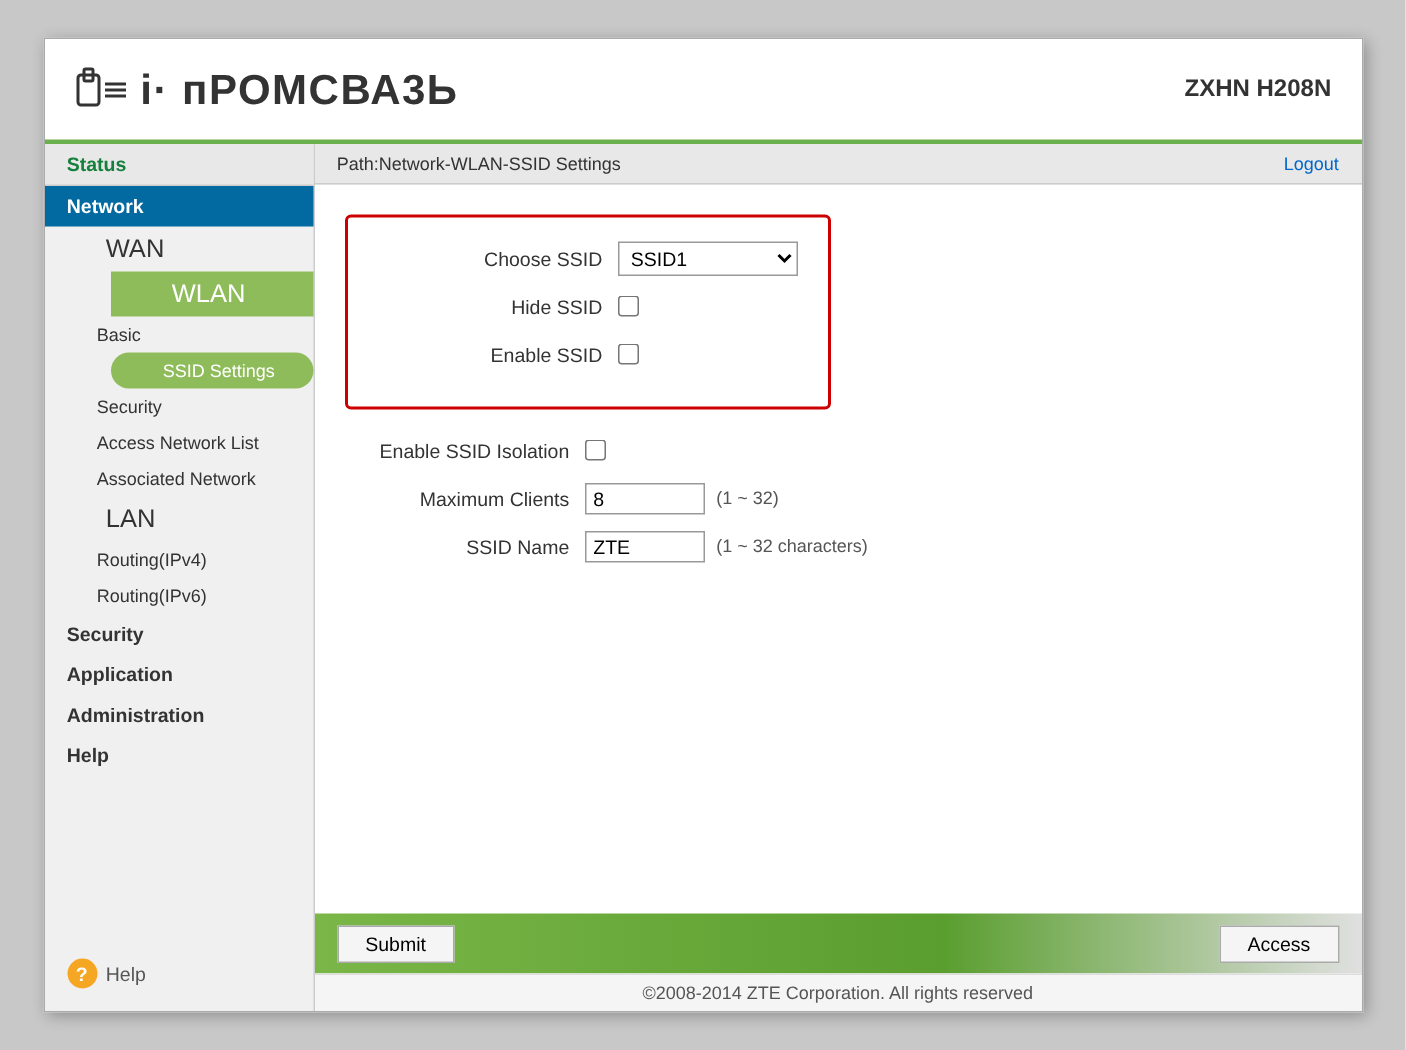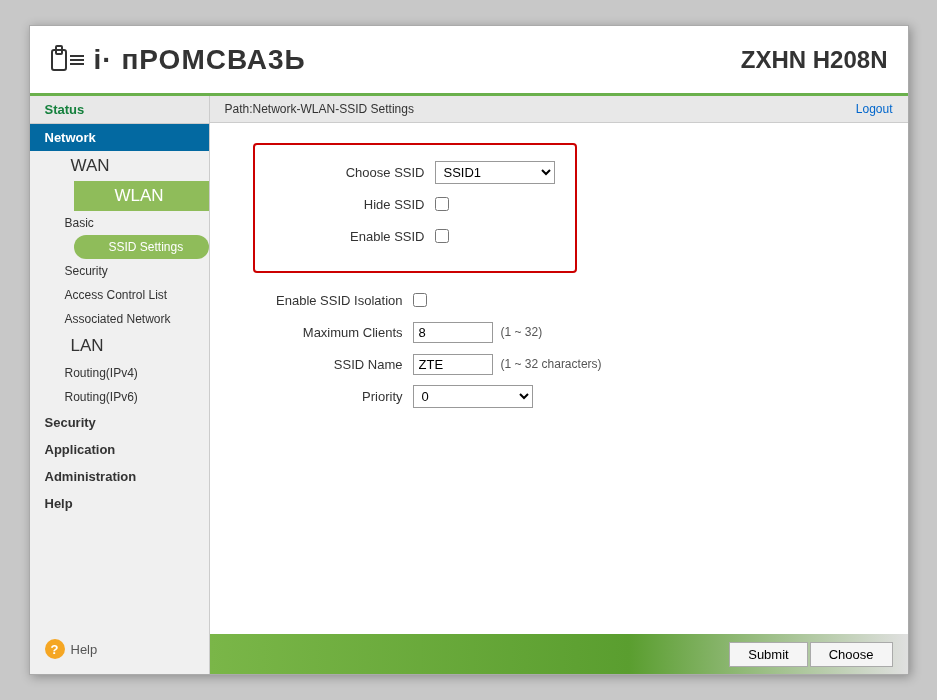--- a/index.html
+++ b/index.html
@@ -38,21 +38,21 @@
       gap: 8px;
     }
     .logo-text {
       font-size: 28px;
       font-weight: bold;
       color: #333;
       font-family: Arial, sans-serif;
       letter-spacing: 1px;
     }
     .device-name {
-      font-size: 24px;
+      font-size: 16px;
       font-weight: bold;
       color: #333;
     }
     
     .main-content {
       display: flex;
       flex: 1;
       overflow: hidden;
     }
     
@@ -145,21 +145,20 @@
     }
     .logout-link {
       color: #0066cc;
       cursor: pointer;
       font-size: 12px;
     }
     .content-body {
       flex: 1;
       padding: 20px;
       overflow: auto;
-      margin-left: 23px;
     }
     
     .ssid-box {
       border: 2px solid #cc0000;
       border-radius: 4px;
       padding: 15px 20px;
       display: inline-block;
       margin-bottom: 15px;
       background: #fff;
     }
@@ -202,21 +201,21 @@
     .hint-text {
       color: #555;
       font-size: 12px;
     }
     
     .footer-bar {
       background: linear-gradient(to right, #7ab648, #5a9e2f 60%, #e0e0e0);
       height: 40px;
       display: flex;
       align-items: center;
-      justify-content: flex-end;
+      justify-content: space-between;
       padding: 0 15px;
       gap: 2px;
     }
     .btn {
       padding: 4px 18px;
       font-size: 13px;
       border: 1px solid #aaa;
       cursor: pointer;
       background: #f5f5f5;
     }
@@ -252,21 +251,21 @@
   <div class="main-content">
 
     <div class="sidebar">
       <div class="sidebar-status">Status</div>
       <div class="sidebar-network">Network</div>
       <div class="sidebar-item sub">WAN</div>
       <div class="sidebar-item sub active">WLAN</div>
       <div class="sidebar-item sub2">Basic</div>
       <div class="sidebar-item sub2 active">SSID Settings</div>
       <div class="sidebar-item sub2">Security</div>
-      <div class="sidebar-item sub2">Access Control List</div>
+      <div class="sidebar-item sub2">Access Network List</div>
       <div class="sidebar-item sub2">Associated Network</div>
       <div class="sidebar-item sub">LAN</div>
       <div class="sidebar-item sub2">Routing(IPv4)</div>
       <div class="sidebar-item sub2">Routing(IPv6)</div>
       <div class="sidebar-section">Security</div>
       <div class="sidebar-section">Application</div>
       <div class="sidebar-section">Administration</div>
       <div class="sidebar-section">Help</div>
       <div class="sidebar-bottom">
         <div class="help-circle">?</div>
@@ -331,32 +330,22 @@
         
         <div class="form-row">
           <div class="form-label">SSID Name</div>
           <div class="form-control">
             <input type="text" value="ZTE" style="">
             <span class="hint-text">(1 ~ 32 characters)</span>
           </div>
         </div>
 
         
-        <div class="form-row">
-          <div class="form-label">Priority</div>
-          <div class="form-control">
-            <select>
-              <option>0</option>
-              <option>1</option>
-              <option>2</option>
-              <option>3</option>
-            </select>
-          </div>
-        </div>
       </div>
 
       <div class="footer-bar">
         <button class="btn">Submit</button>
-        <button class="btn">Choose</button>
+        <button class="btn">Access</button>
       </div>
+      <div class="copyright">©2008-2014 ZTE Corporation. All rights reserved</div>
     </div>
   </div>
 </div>
 
 </body></html>

